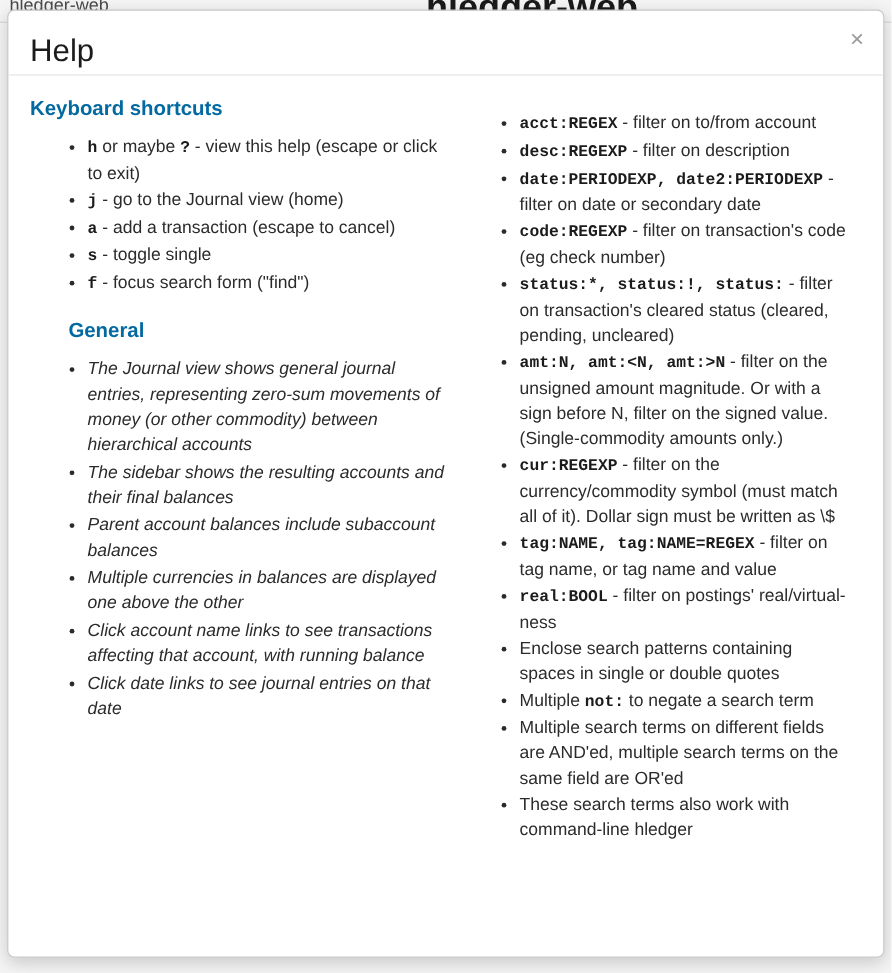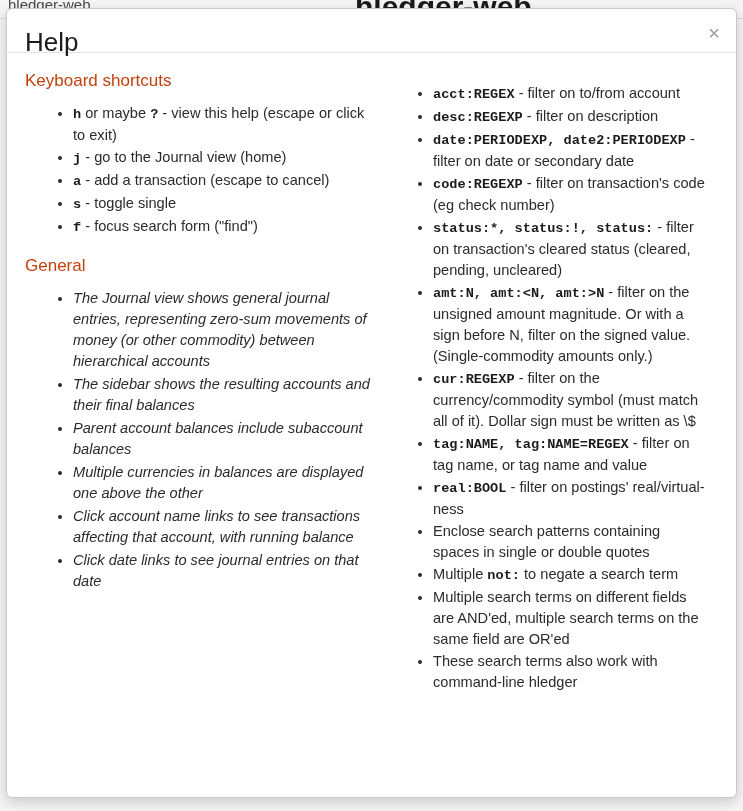--- a/index.html
+++ b/index.html
@@ -58,21 +58,21 @@
     height: 790px;
     background: #ffffff;
     border: 1px solid #c9c9c9;
     border-radius: 6px;
     box-shadow: 0 4px 14px rgba(0,0,0,0.18);
     box-sizing: border-box;
     overflow: hidden;
   }
   .modal-header {
     position: relative;
-    height: 44px;
+    height: 54px;
     border-bottom: 1px solid #e5e5e5;
     box-sizing: border-box;
   }
   .modal-title {
     position: absolute;
     left: 18px;
     top: 18px;
     font-size: 26px;
     color: #1b1b1b;
     font-weight: normal;
@@ -104,26 +104,27 @@
     width: 360px;
     flex: 0 0 360px;
   }
   .col-right {
     width: 335px;
     flex: 0 0 335px;
   }
   h3.section {
     margin: 0 0 6px 0;
     font-size: 17px;
-    font-weight: normal;
-    color: #c2410c;
+    font-weight: bold;
+    color: #0369a1;
     font-family: "Liberation Sans", sans-serif;
   }
   h3.section.second {
     margin-top: 18px;
+    margin-left: 32px;
   }
   ul.helplist {
     margin: 12px;
     padding-left: 36px;
     list-style: disc;
   }
   ul.helplist li {
     font-size: 14.6px;
     line-height: 21px;
     color: #2b2b2b;

